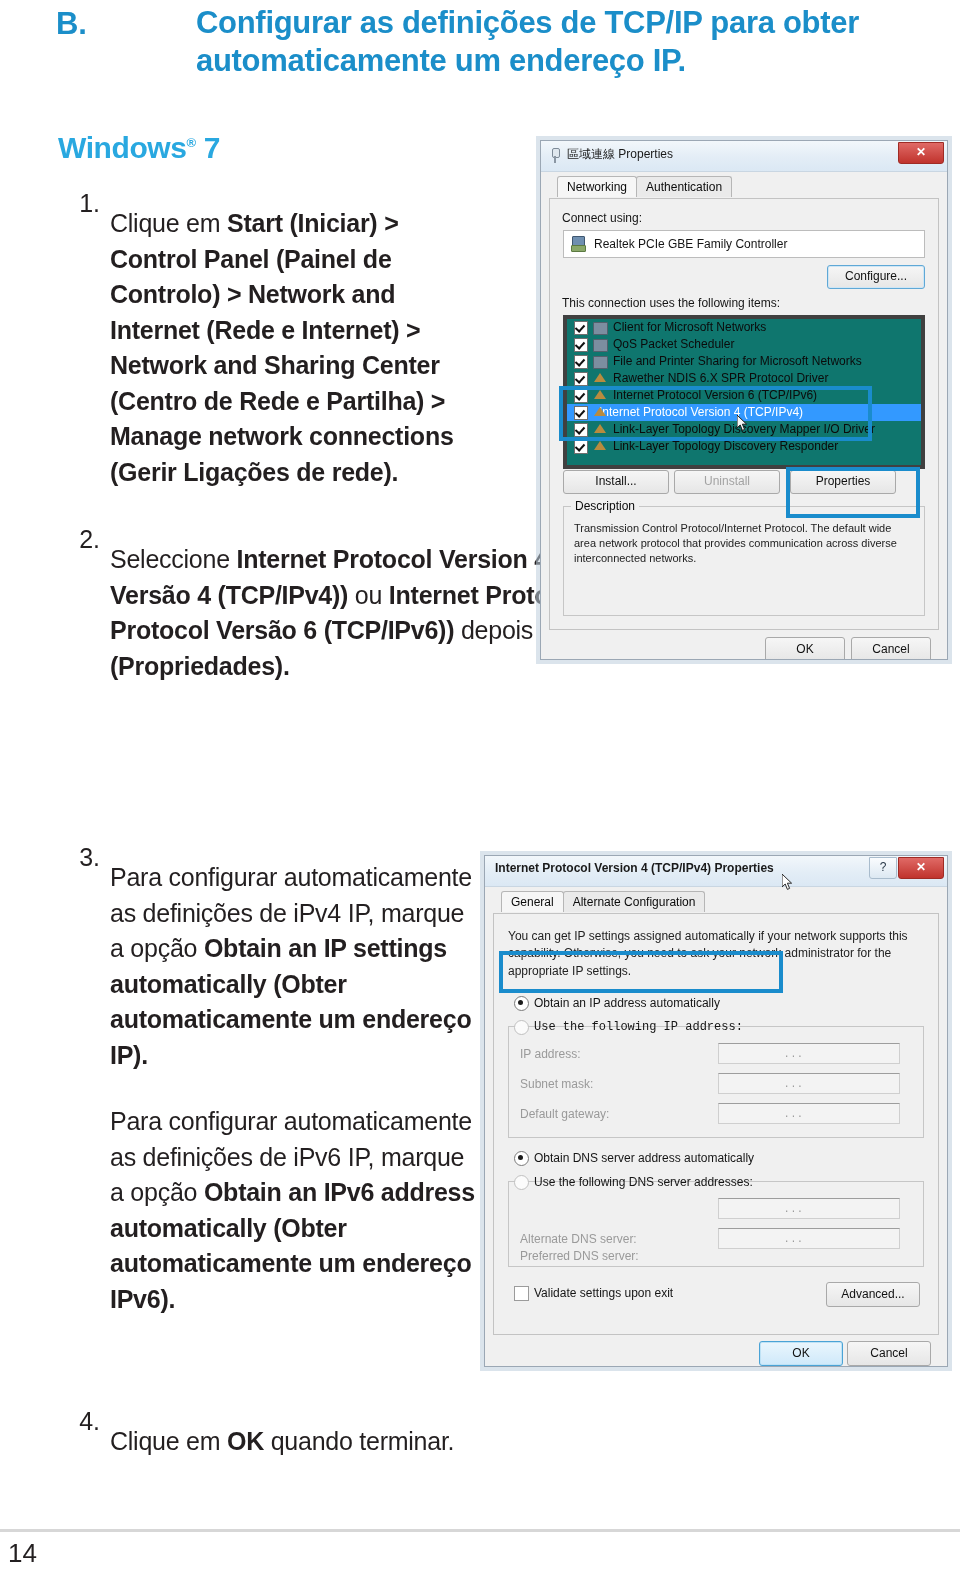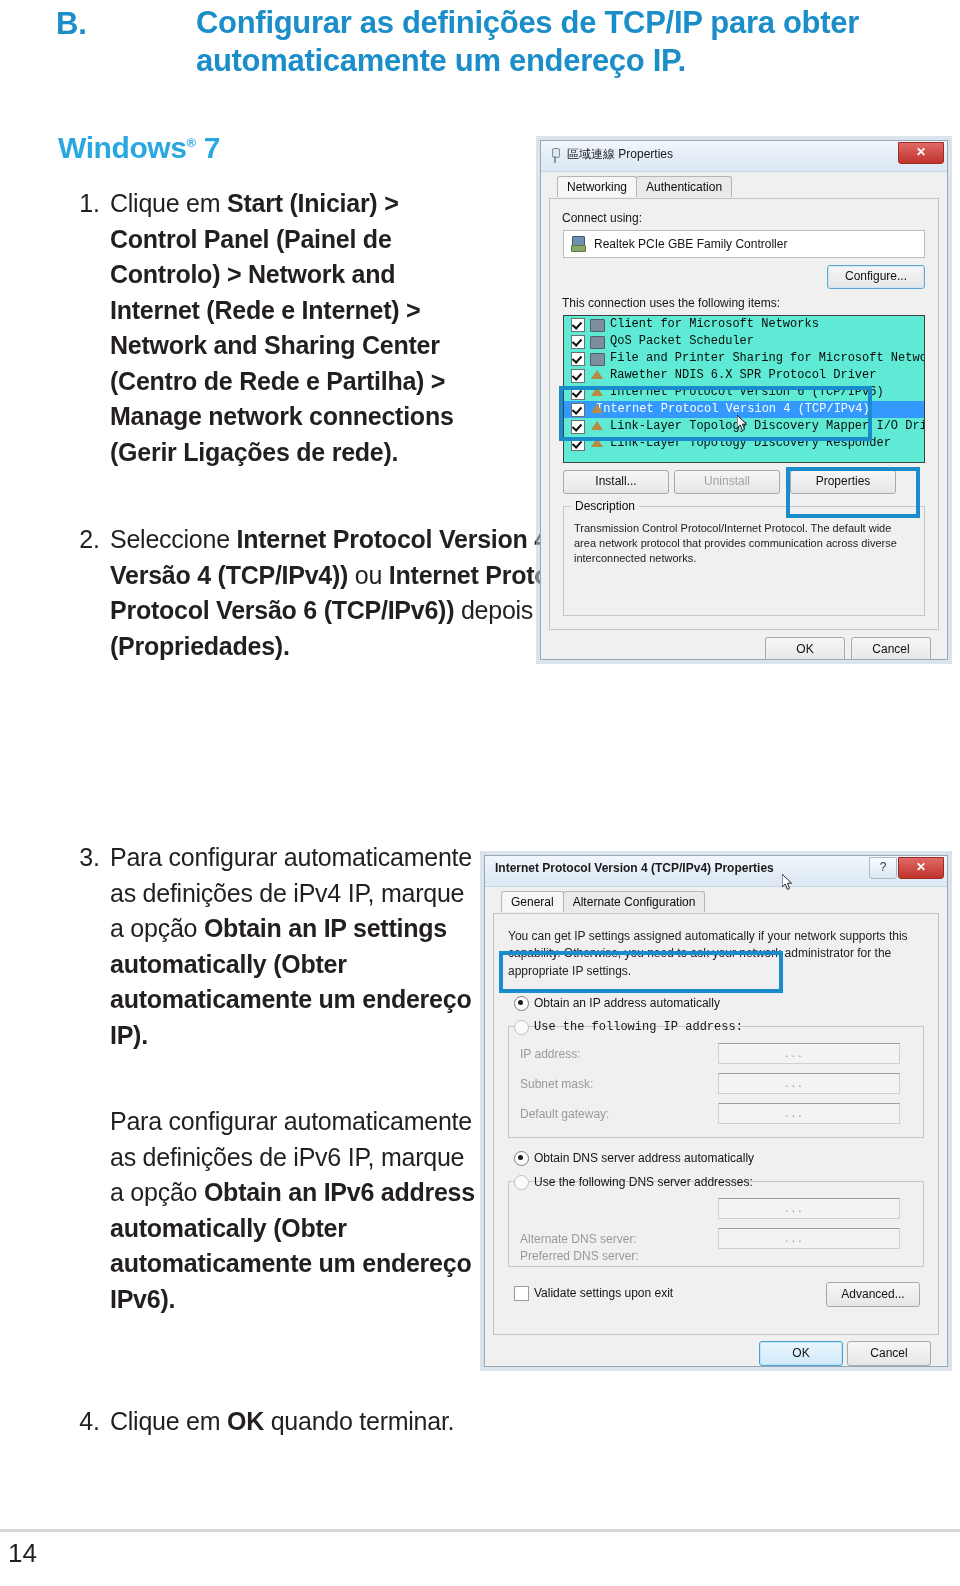--- a/index.html
+++ b/index.html
@@ -32,20 +32,21 @@
 
   
   .step{position:absolute;display:flex;}
   .num{
     flex:0 0 auto;text-align:right;
     font-size:25px;line-height:1.42;color:#231f20;
   }
   .txt{
     font-size:25px;line-height:1.42;color:#231f20;
     letter-spacing:-.25px;
+    margin-top:20px;
   }
   .txt b{font-weight:bold;}
 
   #step1{left:60px;top:186px;width:430px;}
   #step1 .num{width:40px;margin-right:10px;}
   #step1 .txt{width:375px;}
 
   #step2{left:60px;top:522px;width:880px;}
   #step2 .num{width:40px;margin-right:10px;}
   #step2 .txt{width:825px;}
@@ -121,21 +122,21 @@
   .btn{
     position:absolute;text-align:center;font-size:12px;
     background:linear-gradient(#f6f6f6,#e6e6e6);
     border:1px solid #a9a9a9;border-radius:3px;color:#111;
   }
   .btn.dim{color:#a3a3a3;}
   .btn.primary{
     background:linear-gradient(#eaf6fd,#cfe9fa);
     border:1px solid #4aa3d6;box-shadow:0 0 0 1px #bfe2f5 inset;
   }
-  .listbox{position:absolute;background:#5eead4;border:1px solid #404040;overflow:hidden;font-family:Liberation Mono, monospace;}
+  .listbox{position:absolute;background:#0f766e;border:4px solid #404040;overflow:hidden;}
   .li{position:relative;height:17px;font-size:12px;line-height:17px;white-space:nowrap;padding-left:46px;}
   .li.sel{background:#3399ff;color:#fff;padding-left:32px;}
   .cb{position:absolute;left:7px;top:2px;width:12px;height:12px;background:#fff;border:1px solid #6f6f6f;}
   .cb:after{
     content:"";position:absolute;left:2px;top:1px;width:4px;height:7px;
     border:solid #111;border-width:0 2px 2px 0;transform:rotate(42deg);
   }
   .ic{position:absolute;left:26px;top:3px;width:13px;height:11px;}
   .ic.net{background:#7c8ea0;border:1px solid #53606c;border-radius:1px;}
   .ic.proto{

